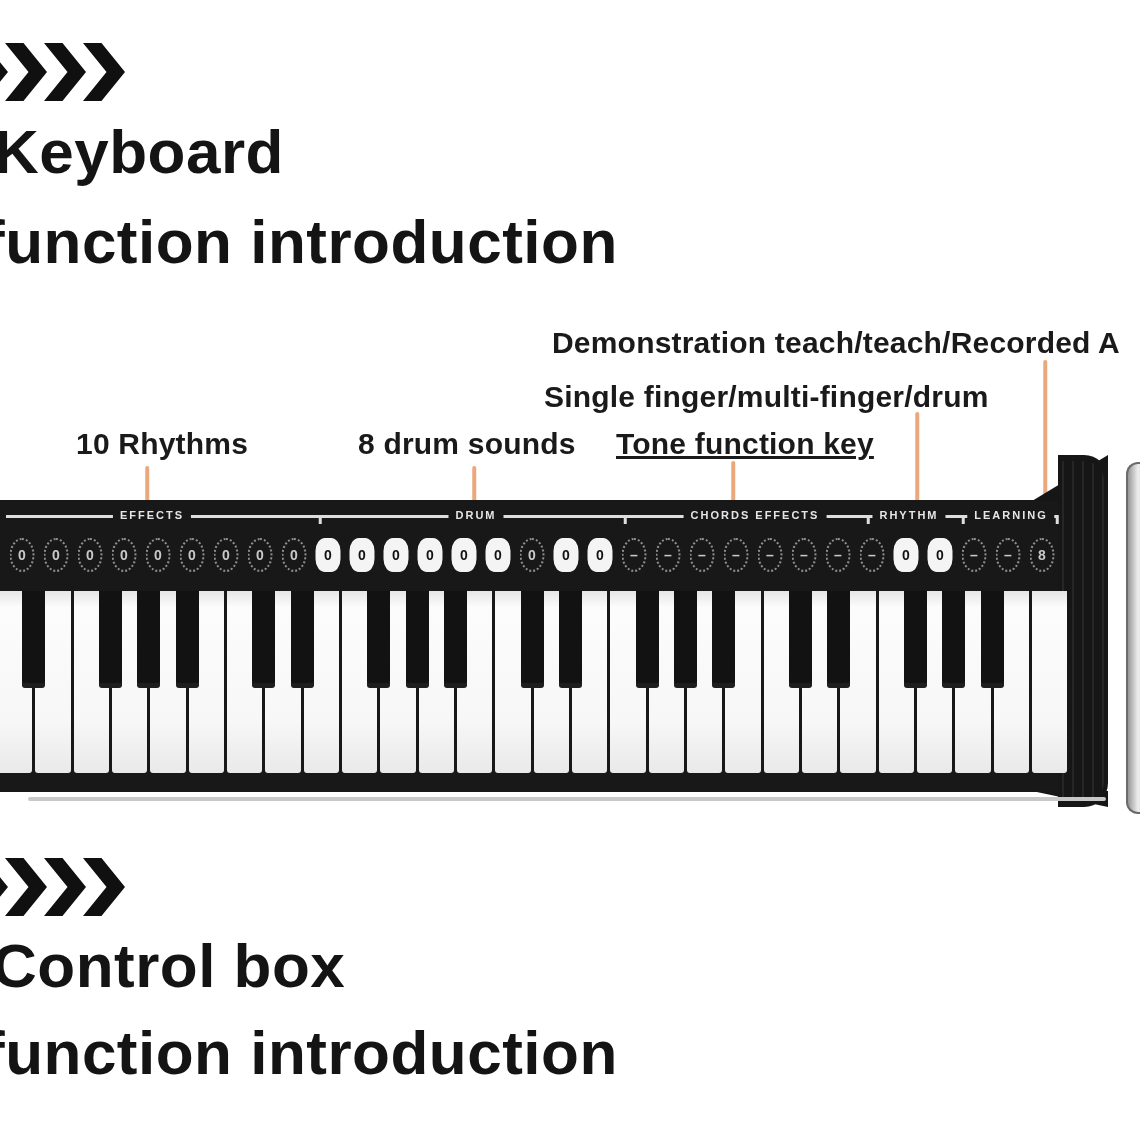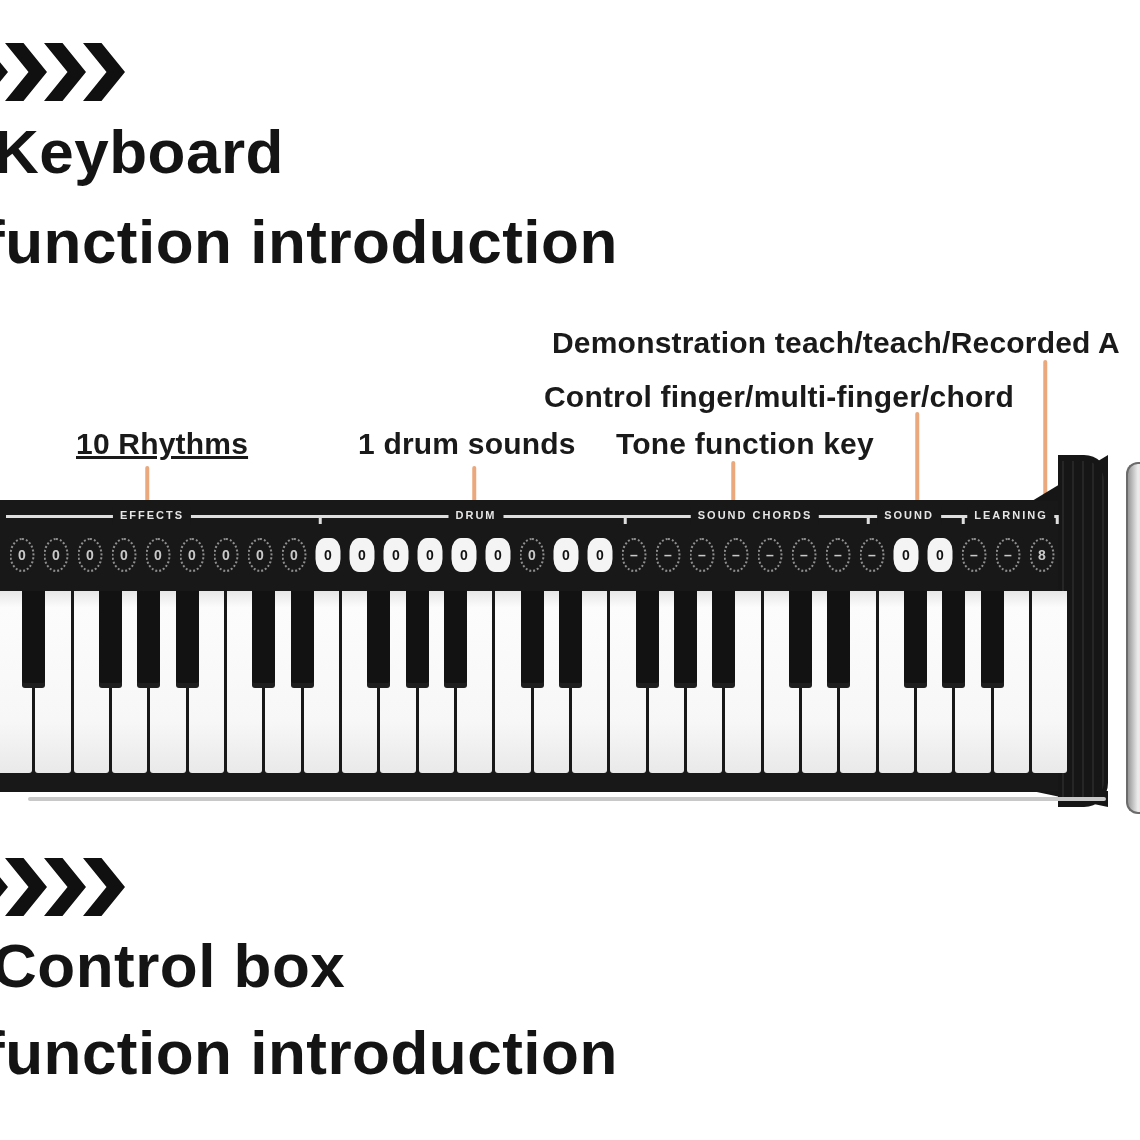--- a/index.html
+++ b/index.html
@@ -57,44 +57,44 @@
     <span class="chev"></span>
     <span class="chev"></span>
     <span class="chev"></span>
   </div>
   <div class="h" style="left:-6px;top:121px;">Keyboard</div>
   <div class="h" style="left:-16px;top:211px;">function introduction</div>
 
   <div id="annotation-layer">
       <div class="ann-label" style="left: 552px; top: 326px;">Demonstration teach/teach/Recorded A</div>
       <div class="ann-line" style="left: 1045px; top: 360px; height: 137px; background: rgb(235, 168, 125);"></div>
-      <div class="ann-label" style="left: 544px; top: 380px;">Control finger/multi-finger/chord</div>
+      <div class="ann-label" style="left: 544px; top: 380px;">Single finger/multi-finger/drum</div>
       <div class="ann-line" style="left: 917px; top: 412px; height: 90px; background: rgb(235, 168, 125);"></div>
-      <div class="ann-label" style="left: 76px; top: 427px; text-decoration: underline;">10 Rhythms</div>
+      <div class="ann-label" style="left: 76px; top: 427px;">10 Rhythms</div>
       <div class="ann-line" style="left: 147px; top: 466px; height: 38px; background: rgb(235, 168, 125);"></div>
-      <div class="ann-label" style="left: 358px; top: 427px;">1 drum sounds</div>
+      <div class="ann-label" style="left: 358px; top: 427px;">8 drum sounds</div>
       <div class="ann-line" style="left: 474px; top: 466px; height: 38px; background: rgb(235, 168, 125);"></div>
-      <div class="ann-label" style="left: 616px; top: 427px;">Tone function key</div>
+      <div class="ann-label" style="left: 616px; top: 427px; text-decoration: underline;">Tone function key</div>
       <div class="ann-line" style="left: 733px; top: 461px; height: 42px; background: rgb(235, 168, 125);"></div>
     </div>
 
   <div>
     <div class="kb-body"></div>
     <div class="kb-ramp-top"></div>
     <div class="kb-ramp-bottom"></div>
     <div class="kb-cap"></div>
     <div class="control-box"></div>
     <div class="kb-shadow"></div>
 
     <div class="panel-line"></div>
     <div id="panel-labels">
         <div class="panel-label" style="left: 152px;">EFFECTS</div>
         <div class="panel-label" style="left: 476px;">DRUM</div>
-        <div class="panel-label" style="left: 755px;">SOUND CHORDS</div>
-        <div class="panel-label" style="left: 909px;">SOUND</div>
+        <div class="panel-label" style="left: 755px;">CHORDS EFFECTS</div>
+        <div class="panel-label" style="left: 909px;">RHYTHM</div>
         <div class="panel-label" style="left: 1011px;">LEARNING</div>
       </div>
     <div id="panel-ticks">
         <div class="panel-tick" style="left: 320px;"></div>
         <div class="panel-tick" style="left: 625px;"></div>
         <div class="panel-tick" style="left: 868px;"></div>
         <div class="panel-tick" style="left: 963px;"></div>
         <div class="panel-tick" style="left: 1057px;"></div>
       </div>
     <div id="panel-buttons">

